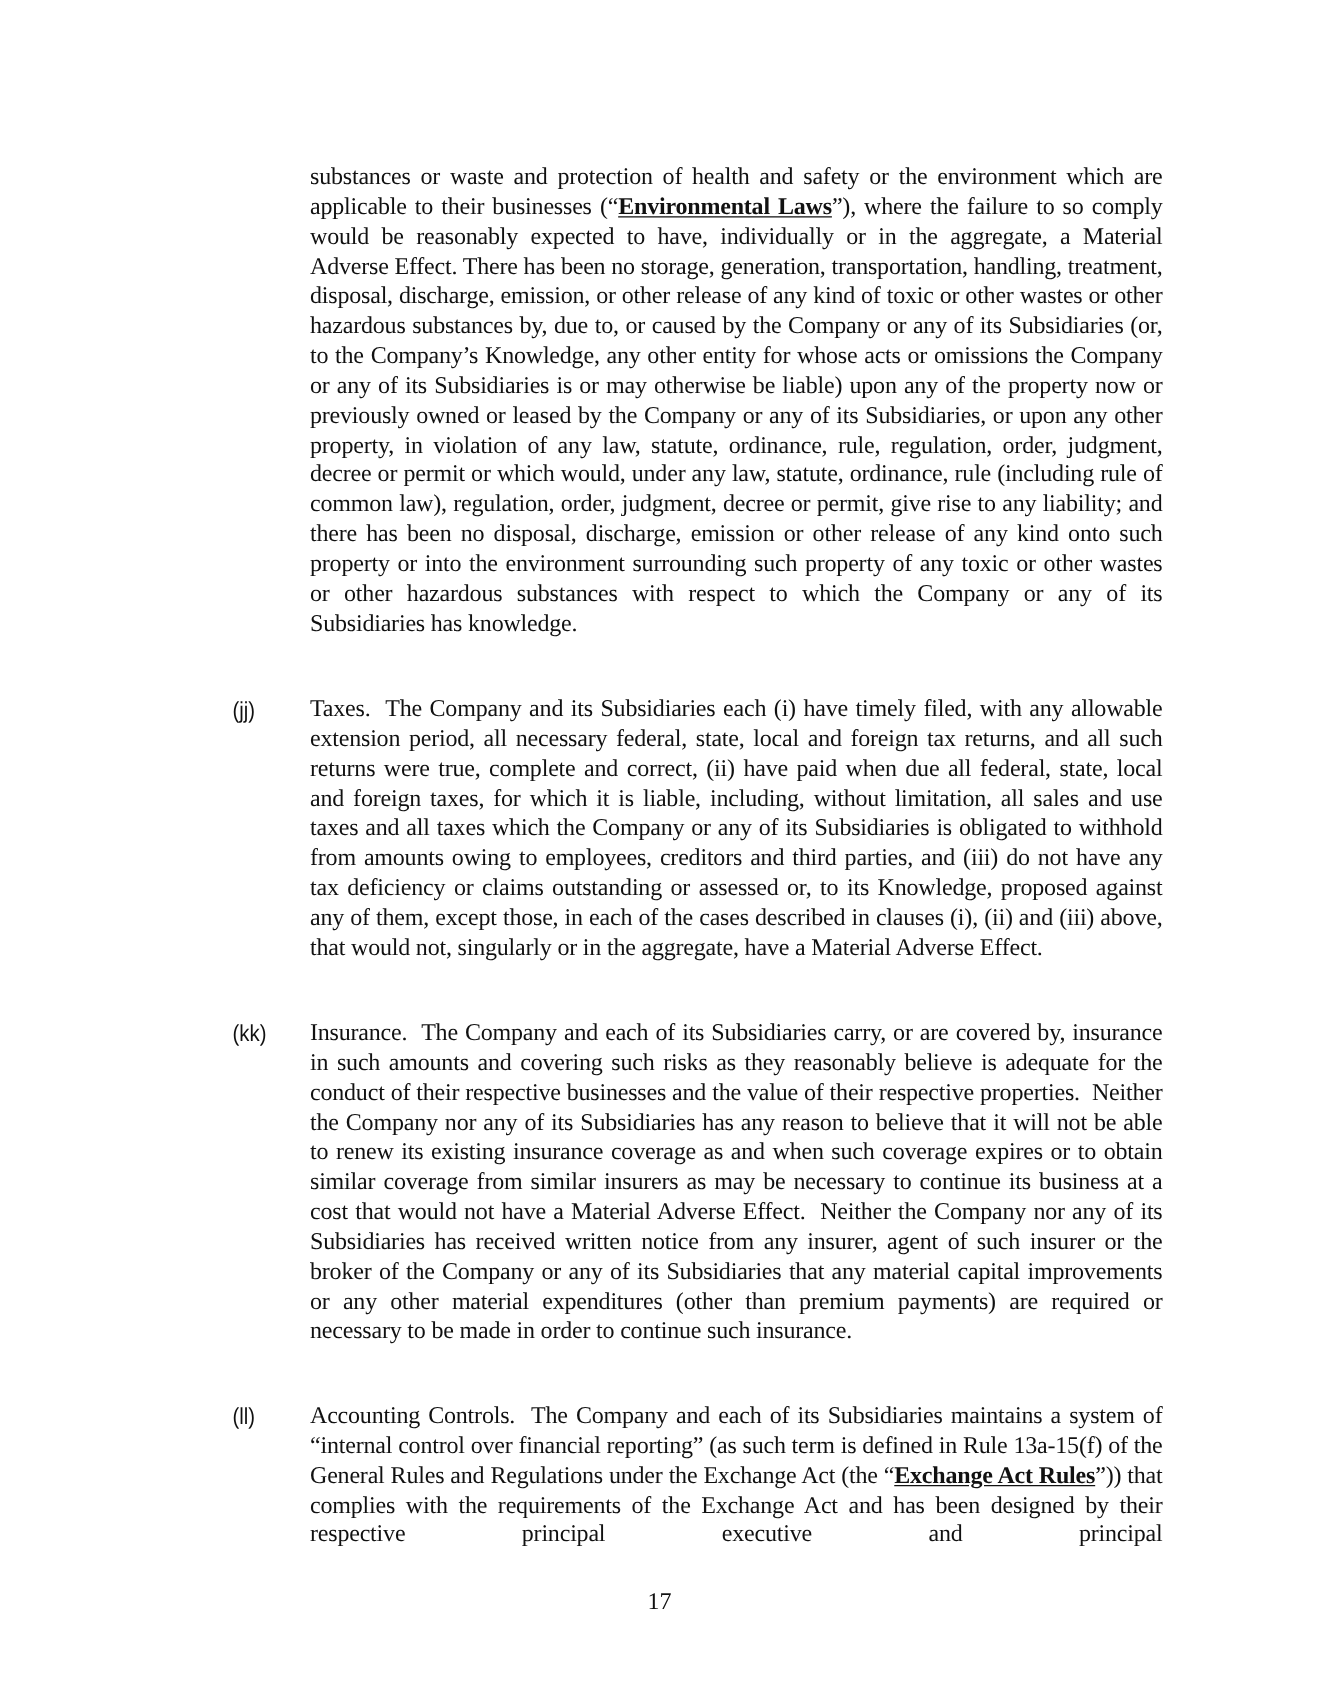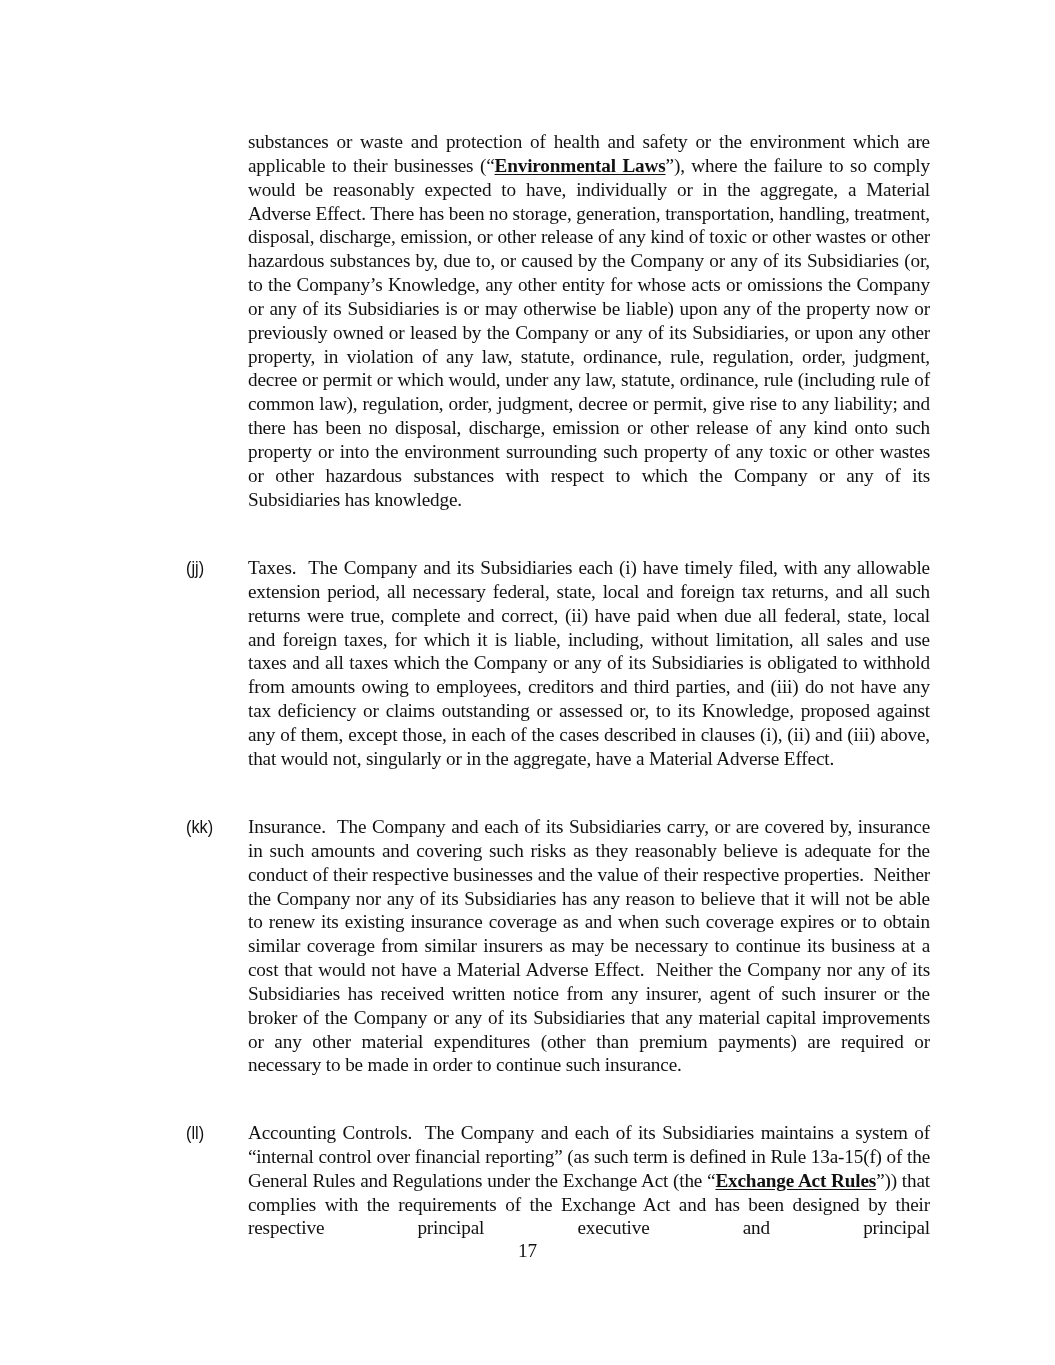--- a/index.html
+++ b/index.html
@@ -37,21 +37,21 @@
     font-family: "Liberation Sans", sans-serif;
     font-size: 18.5px;
     line-height: 23.85px;
     transform: scaleX(0.88);
     transform-origin: left center;
   }
   .ul { text-underline-offset: 2px; }
   .defterm { font-weight: bold; text-decoration: underline; text-underline-offset: 2px; }
   .page-number {
     position: absolute;
-    top: 1239px;
+    top: 1270px;
     left: 0;
     width: 1055px;
     text-align: center;
     font-family: "Liberation Serif", serif;
     font-size: 19.2px;
     line-height: 24px;
   }
 </style>
 </head>
 <body>

